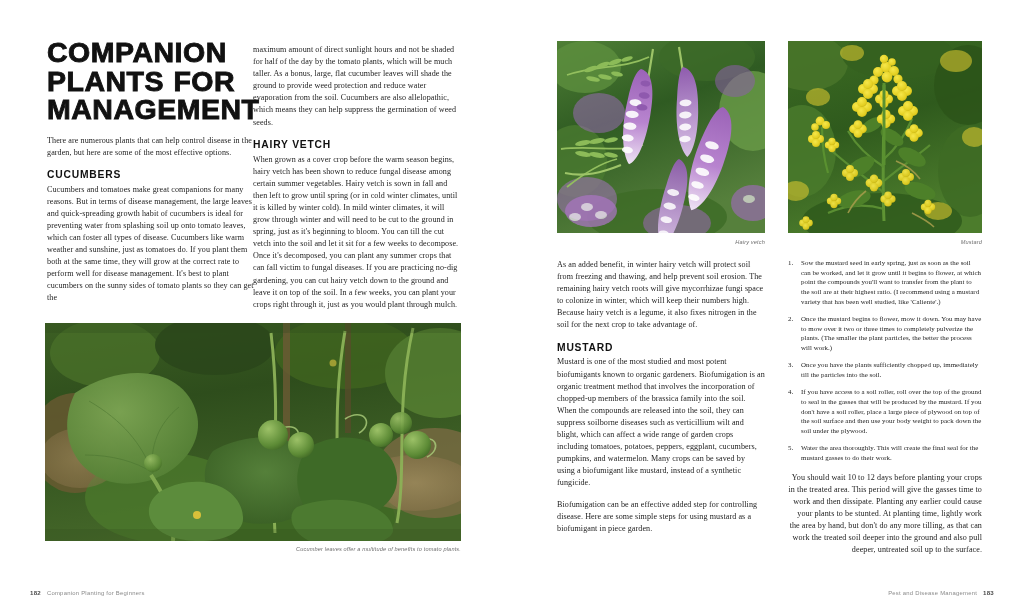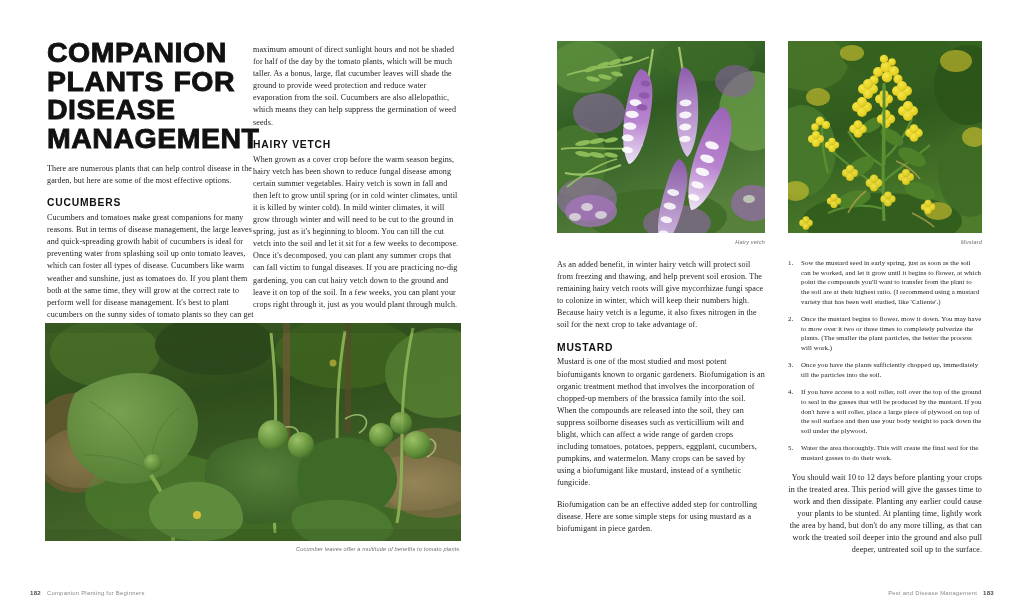--- a/index.html
+++ b/index.html
@@ -169,21 +169,20 @@
 </head>
 <body>
 
 <div class="spread">
 
   <div class="col" id="col-1">
 
     <h1 class="chapter-title">
       <span>COMPANION</span>
       <span>PLANTS FOR</span>
-      <span>DISEASE</span>
       <span>MANAGEMENT</span>
     </h1>
 
     <p class="body-text">There are numerous plants that can help control disease in the garden, but here are some of the most effective options.</p>
 
     <h2 class="sec-head">CUCUMBERS</h2>
 
     <p class="body-text">Cucumbers and tomatoes make great companions for many reasons. But in terms of disease management, the large leaves and quick-spreading growth habit of cucumbers is ideal for preventing water from splashing soil up onto tomato leaves, which can foster all types of disease. Cucumbers like warm weather and sunshine, just as tomatoes do. If you plant them both at the same time, they will grow at the correct rate to perform well for disease management. It's best to plant cucumbers on the sunny sides of tomato plants so they can get the</p>
   </div>
 

